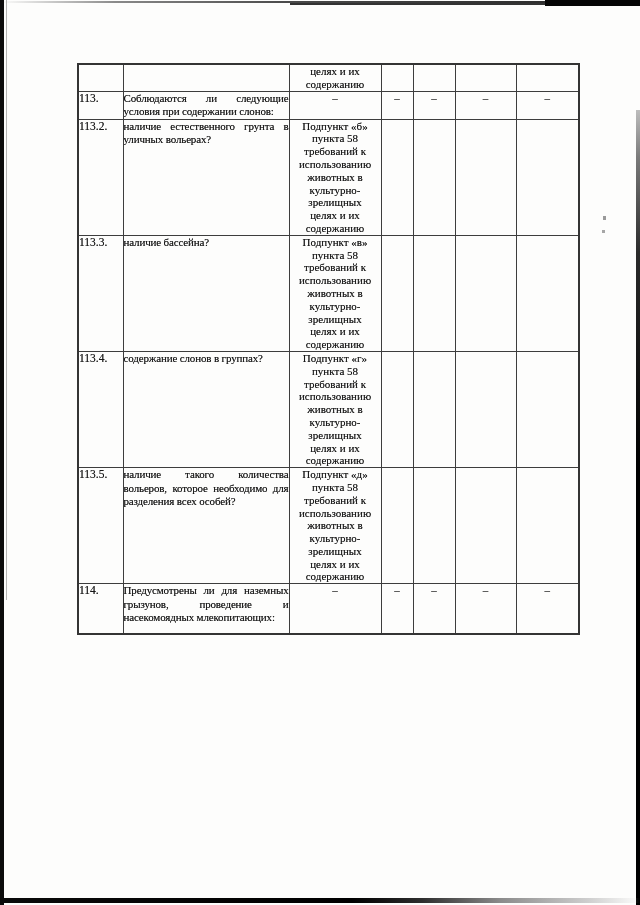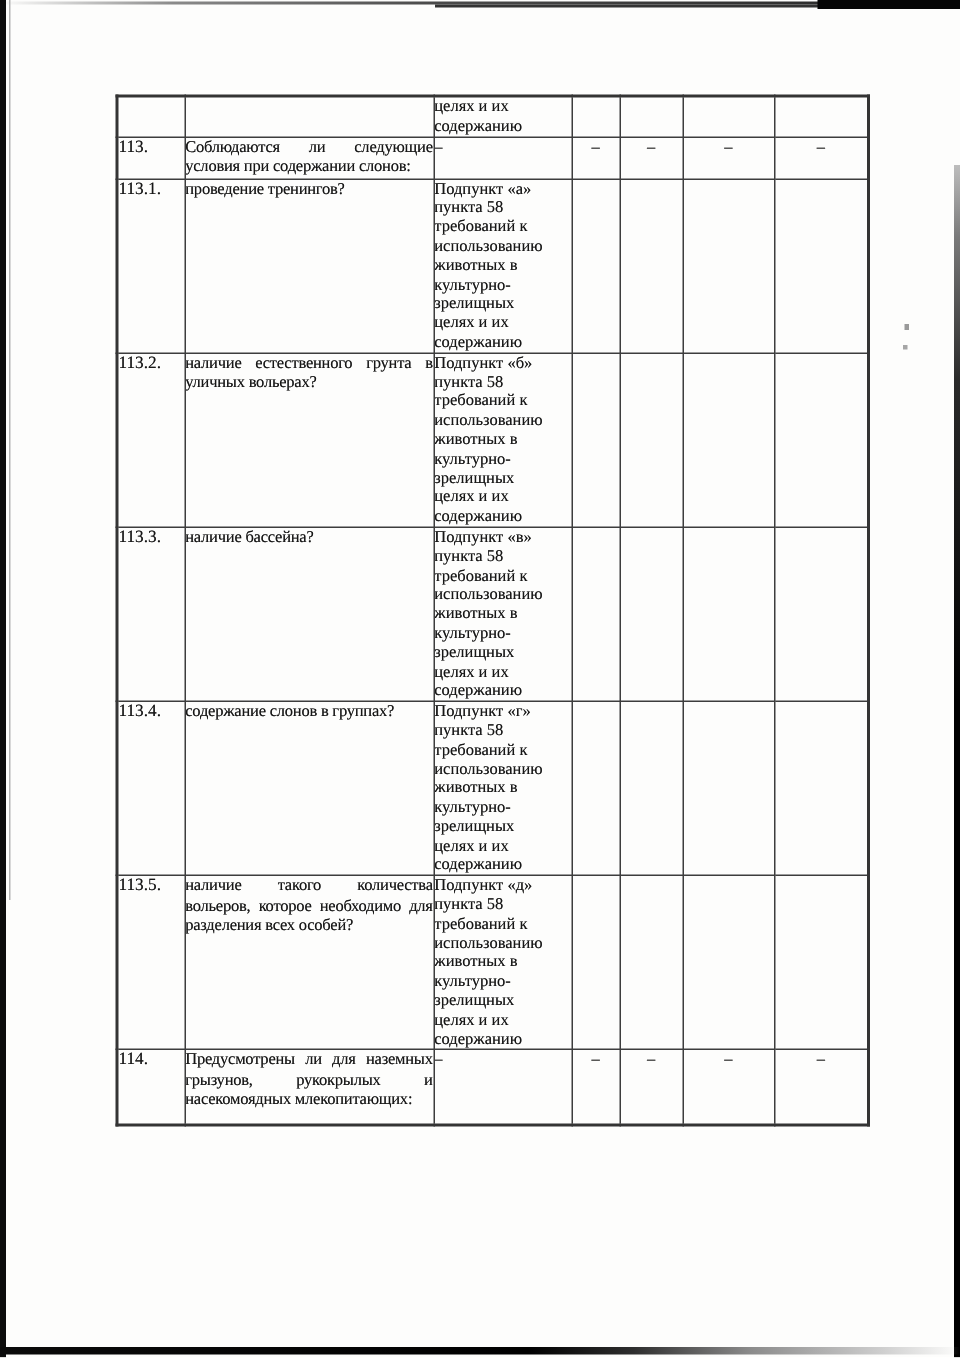--- a/index.html
+++ b/index.html
@@ -25,21 +25,21 @@
   }
   tr.h24  { height:24px; }
   tr.h28  { height:28px; }
   tr.h115 { height:115px; }
   tr.h50  { height:50px; }
   tr.h52  { height:52px; }
   .c-id  { padding:1px 2px 0 7px; font-size:11.5px; }
   .c-q   { padding:1px 3px 0 4px; font-size:11px; line-height:13.4px;
            text-align:justify; letter-spacing:-0.15px; }
   .c-ref { padding:1px 2px 0 2px; font-size:11px; line-height:12.8px;
-           text-align:left; white-space:pre-line; }
+           text-align:center; white-space:pre-line; }
   .c-a   { padding-top:1px; font-size:11px; line-height:13px; text-align:center; }
 
   
   .scan { position:absolute; pointer-events:none; }
   .edge-left   { left:0; top:0; width:4px; height:905px; background:#0c0c0c; }
   .edge-left2  { left:6px; top:0; width:1px; height:600px; background:#b4b4b4; }
   .edge-top    { left:0; top:1px; width:640px; height:2px;
                  background:linear-gradient(to right, rgba(120,120,120,0) 0%, #8a8a8a 18%, #4a4a4a 45%, #232323 100%); }
   .edge-top2   { left:290px; top:3px; width:262px; height:2px; background:#333333; }
   .edge-topright { left:545px; top:0; width:95px; height:6px; background:#050505; }
@@ -82,37 +82,20 @@
     <tr class="h28">
       <td class="c-id">113.</td>
       <td class="c-q">Соблюдаются ли следующие условия при содержании слонов:</td>
       <td class="c-ref">–</td>
       <td class="c-a">–</td>
       <td class="c-a">–</td>
       <td class="c-a">–</td>
       <td class="c-a">–</td>
     </tr>
 
-    <tr class="h115">
-      <td class="c-id">113.1.</td>
-      <td class="c-q">проведение тренингов?</td>
-      <td class="c-ref">Подпункт «а»
-пункта 58
-требований к
-использованию
-животных в
-культурно-
-зрелищных
-целях и их
-содержанию</td>
-      <td class="c-a"></td>
-      <td class="c-a"></td>
-      <td class="c-a"></td>
-      <td class="c-a"></td>
-    </tr>
 
     <tr class="h115">
       <td class="c-id">113.2.</td>
       <td class="c-q">наличие естественного грунта в уличных вольерах?</td>
       <td class="c-ref">Подпункт «б»
 пункта 58
 требований к
 использованию
 животных в
 культурно-
@@ -174,21 +157,21 @@
 целях и их
 содержанию</td>
       <td class="c-a"></td>
       <td class="c-a"></td>
       <td class="c-a"></td>
       <td class="c-a"></td>
     </tr>
 
     <tr class="h50">
       <td class="c-id">114.</td>
-      <td class="c-q">Предусмотрены ли для наземных грызунов, рукокрылых и насекомоядных млекопитающих:</td>
+      <td class="c-q">Предусмотрены ли для наземных грызунов, проведение и насекомоядных млекопитающих:</td>
       <td class="c-ref">–</td>
       <td class="c-a">–</td>
       <td class="c-a">–</td>
       <td class="c-a">–</td>
       <td class="c-a">–</td>
     </tr>
 
   </tbody>
     </table>
 

